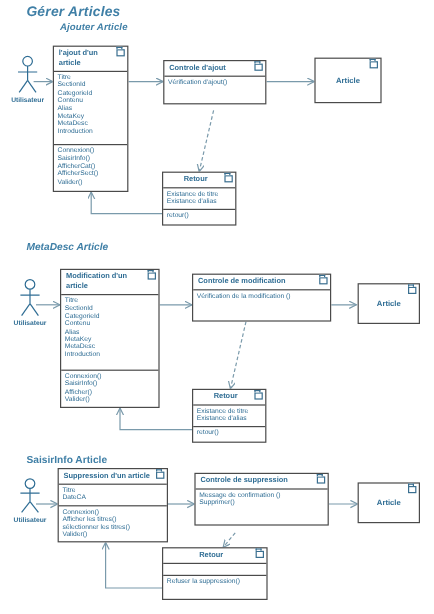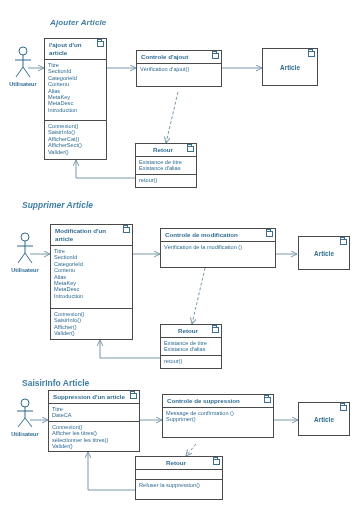--- a/index.html
+++ b/index.html
@@ -96,22 +96,23 @@
     <line x1="205" y1="268" x2="192" y2="324" stroke="#7a9aab" stroke-width="1" stroke-dasharray="3,2" marker-end="url(#arw)"></line>
     <polyline points="160,358 100,358 100,340" fill="none" stroke="#7a9aab" stroke-width="1" marker-end="url(#arwUp)"></polyline>
 
     <line x1="30" y1="420" x2="48" y2="420" stroke="#7a9aab" stroke-width="1" marker-end="url(#arw)"></line>
     <line x1="140" y1="420" x2="162" y2="420" stroke="#7a9aab" stroke-width="1" marker-end="url(#arw)"></line>
     <line x1="274" y1="420" x2="298" y2="420" stroke="#7a9aab" stroke-width="1" marker-end="url(#arw)"></line>
     <line x1="196" y1="444" x2="186" y2="456" stroke="#7a9aab" stroke-width="1" stroke-dasharray="3,2" marker-end="url(#arw)"></line>
     <polyline points="135,490 88,490 88,452" fill="none" stroke="#7a9aab" stroke-width="1" marker-end="url(#arwUp)"></polyline>
   </svg>
 
+  <div class="h-main" style="left:22px;top:4px;">Gérer Articles</div>
   <div class="h-sub" style="left:50px;top:18px;">Ajouter Article</div>
-  <div class="h-sec" style="left:22px;top:200px;">Supprimer Article</div>
+  <div class="h-sec" style="left:22px;top:200px;">MetaDesc Article</div>
   <div class="h-sec3" style="left:22px;top:378px;">SaisirInfo Article</div>
 
   <div class="actor" style="left:6px;top:46px;">
     <svg width="22" height="34" viewBox="0 0 22 34">
       <circle cx="11" cy="5" r="4" fill="none" stroke="#2f6d94" stroke-width="1"></circle>
       <line x1="11" y1="9" x2="11" y2="21" stroke="#2f6d94" stroke-width="1"></line>
       <line x1="3" y1="14" x2="19" y2="14" stroke="#2f6d94" stroke-width="1"></line>
       <line x1="11" y1="21" x2="4" y2="31" stroke="#2f6d94" stroke-width="1"></line>
       <line x1="11" y1="21" x2="18" y2="31" stroke="#2f6d94" stroke-width="1"></line>
     </svg>

